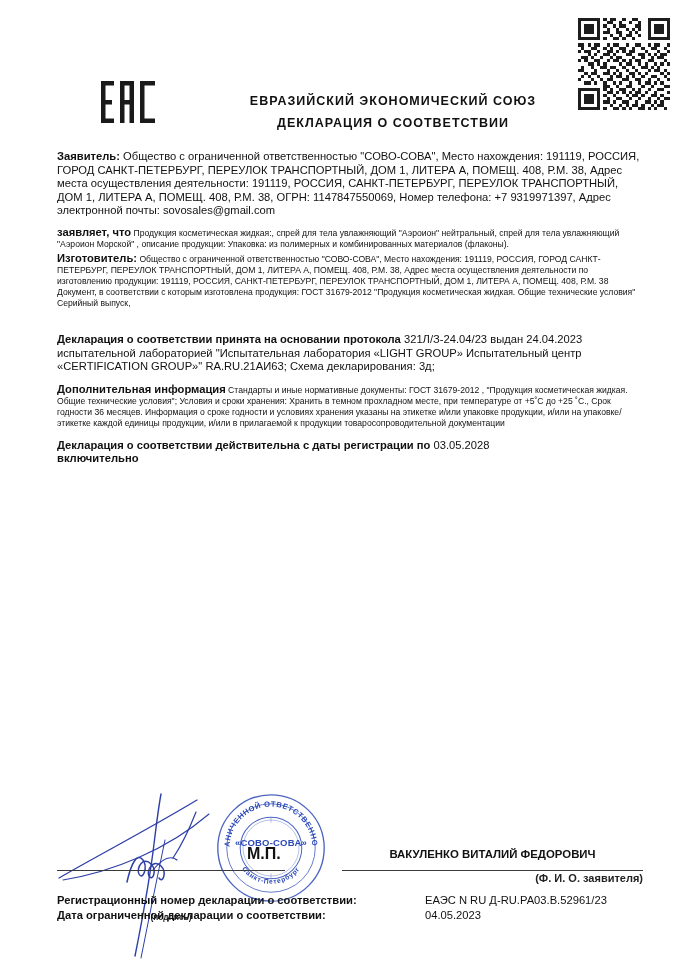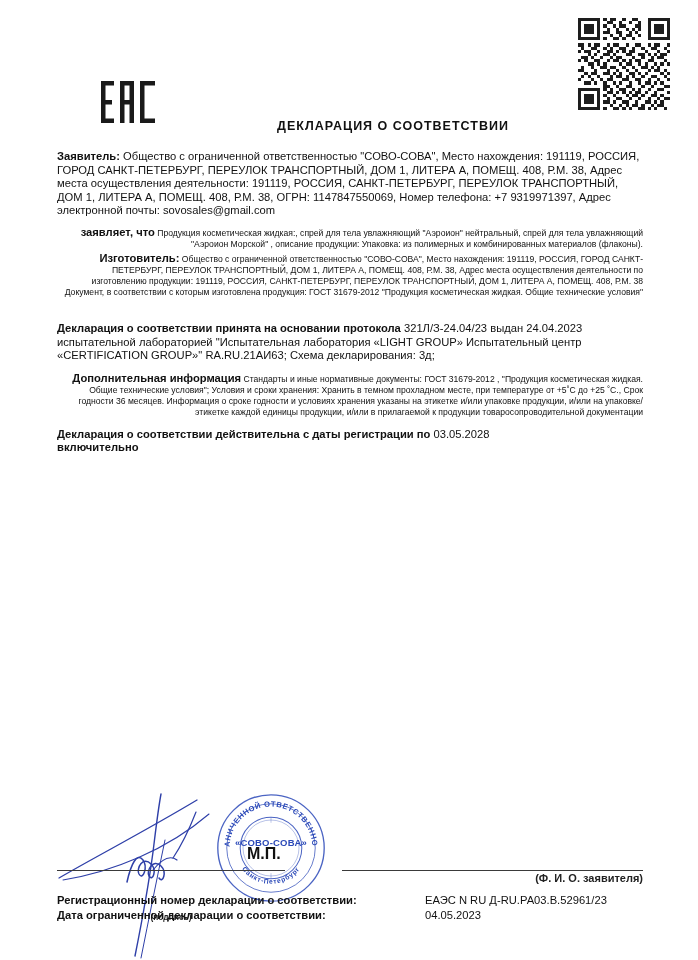--- a/index.html
+++ b/index.html
@@ -18,27 +18,27 @@
   .qr{position:absolute;left:578px;top:18px;width:92px;height:92px;}
   .qr svg{display:block;width:92px;height:92px;}
 
   
   .eac{position:absolute;left:100px;top:80px;width:58px;height:44px;}
   .eac svg{display:block;width:58px;height:44px;}
 
   
   .title-wrap{position:absolute;left:178px;top:94px;width:430px;text-align:center;}
   .title1{font-size:12.5px;font-weight:bold;letter-spacing:1.0px;line-height:15px;}
-  .title2{font-size:12.5px;font-weight:bold;letter-spacing:1.0px;line-height:15px;margin-top:25px;}
+  .title2{font-size:12.5px;font-weight:bold;letter-spacing:1.0px;line-height:15px;margin-top:7px;}
 
   
   .body{position:absolute;left:57px;top:150px;width:586px;}
   .p{font-size:11.2px;line-height:13.6px;text-align:left;margin:0 0 0 0;}
   .p b{font-weight:bold;}
-  .small{font-size:8.6px;line-height:11px;text-align:right;}
+  .small{font-size:8.6px;line-height:11px;}
   .gap3{height:3px;}
   .gap6{height:6px;}
   .gap10{height:10px;}
   .gap18{height:18px;}
 
   
   .sig-zone{position:absolute;left:57px;top:786px;width:586px;height:174px;}
 
   .sig-ink{position:absolute;left:0px;top:0px;width:230px;height:174px;pointer-events:none;}
   .sig-ink svg{display:block;}
@@ -315,37 +315,39 @@
         <rect x="40" y="40" width="28" height="9"></rect>
 
         <rect x="80" y="2" width="9" height="84"></rect>
         <rect x="80" y="2" width="30" height="9"></rect>
         <rect x="80" y="77" width="30" height="9"></rect>
       </g>
     </svg>
   </div>
 
   <div class="title-wrap">
+    <div class="title1">ЕВРАЗИЙСКИЙ ЭКОНОМИЧЕСКИЙ СОЮЗ</div>
     <div class="title2">ДЕКЛАРАЦИЯ О СООТВЕТСТВИИ</div>
   </div>
 
   <div class="body">
 
     <p class="p"><b>Заявитель:</b><span> Общество с ограниченной ответственностью "СОВО-СОВА", Место нахождения: 191119, РОССИЯ, ГОРОД САНКТ-ПЕТЕРБУРГ, ПЕРЕУЛОК ТРАНСПОРТНЫЙ, ДОМ 1, ЛИТЕРА А, ПОМЕЩ. 408, Р.М. 38, Адрес места осуществления деятельности: 191119, РОССИЯ, САНКТ-ПЕТЕРБУРГ, ПЕРЕУЛОК ТРАНСПОРТНЫЙ, ДОМ 1, ЛИТЕРА А, ПОМЕЩ. 408, Р.М. 38, ОГРН: 1147847550069, Номер телефона: +7 9319971397, Адрес электронной почты: sovosales@gmail.com</span></p>
 
     <div class="gap3"></div>
 
     <div class="gap6"></div>
     <p class="p small"><b style="font-size:11.2px;">заявляет, что</b><span>  Продукция косметическая жидкая:, спрей для тела увлажняющий "Аэроион" нейтральный,  спрей для тела увлажняющий "Аэроион Морской" , описание продукции: Упаковка: из полимерных и комбинированных материалов (флаконы).</span></p>
 
     <div class="gap3"></div>
     <p class="p small"><b style="font-size:11.2px;">Изготовитель:</b><span> Общество с ограниченной ответственностью "СОВО-СОВА", Место нахождения: 191119, РОССИЯ, ГОРОД САНКТ-ПЕТЕРБУРГ, ПЕРЕУЛОК ТРАНСПОРТНЫЙ, ДОМ 1, ЛИТЕРА А, ПОМЕЩ. 408, Р.М. 38, Адрес места осуществления деятельности по изготовлению продукции: 191119, РОССИЯ, САНКТ-ПЕТЕРБУРГ, ПЕРЕУЛОК ТРАНСПОРТНЫЙ, ДОМ 1, ЛИТЕРА А, ПОМЕЩ. 408, Р.М. 38</span></p>
 
     <p class="p small">Документ, в соответствии с которым изготовлена продукция: ГОСТ 31679-2012 "Продукция косметическая жидкая. Общие технические условия"</p>
 
+    <p class="p small">Серийный выпуск,</p>
 
     <div class="gap6"></div>
 
     <div class="gap18"></div>
     <p class="p"><b>Декларация о соответствии принята на основании протокола</b><span> 321Л/З-24.04/23 выдан 24.04.2023  испытательной лабораторией "Испытательная лаборатория «LIGHT GROUP» Испытательный центр «CERTIFICATION GROUP»" RA.RU.21АИ63; Схема декларирования: 3д;</span></p>
 
     <div class="gap10"></div>
     <p class="p small"><b style="font-size:11.2px;">Дополнительная информация</b><span> Стандарты и иные нормативные документы: ГОСТ 31679-2012 , "Продукция косметическая жидкая. Общие технические условия"; Условия и сроки хранения: Хранить в темном прохладном месте, при температуре от +5˚С  до +25 ˚С., Срок годности 36 месяцев. Информация о сроке годности и условиях хранения указаны на этикетке и/или упаковке продукции, и/или на упаковке/этикетке каждой единицы продукции, и/или в прилагаемой к продукции товаросопроводительной документации</span></p>
 
     <div class="gap10"></div>
@@ -393,20 +395,21 @@
           <line x1="100" y1="145" x2="100" y2="155"></line>
         </g>
       </svg>
     </div>
 
     <div class="mp">М.П.</div>
 
     <div class="line-left"></div>
     <div class="line-right"></div>
 
+    <div class="fio">ВАКУЛЕНКО ВИТАЛИЙ ФЕДОРОВИЧ</div>
 
     <div class="cap-left">(подпись)</div>
     <div class="cap-right">(Ф. И. О. заявителя)</div>
 
     <div class="regrow">
       <div class="rl r1">Регистрационный номер декларации о соответствии:</div>
       <div class="rv r1">ЕАЭС N RU Д-RU.РА03.В.52961/23</div>
       <div class="rl r2">Дата ограниченной декларации о соответствии:</div>
       <div class="rv r2">04.05.2023</div>
     </div>

